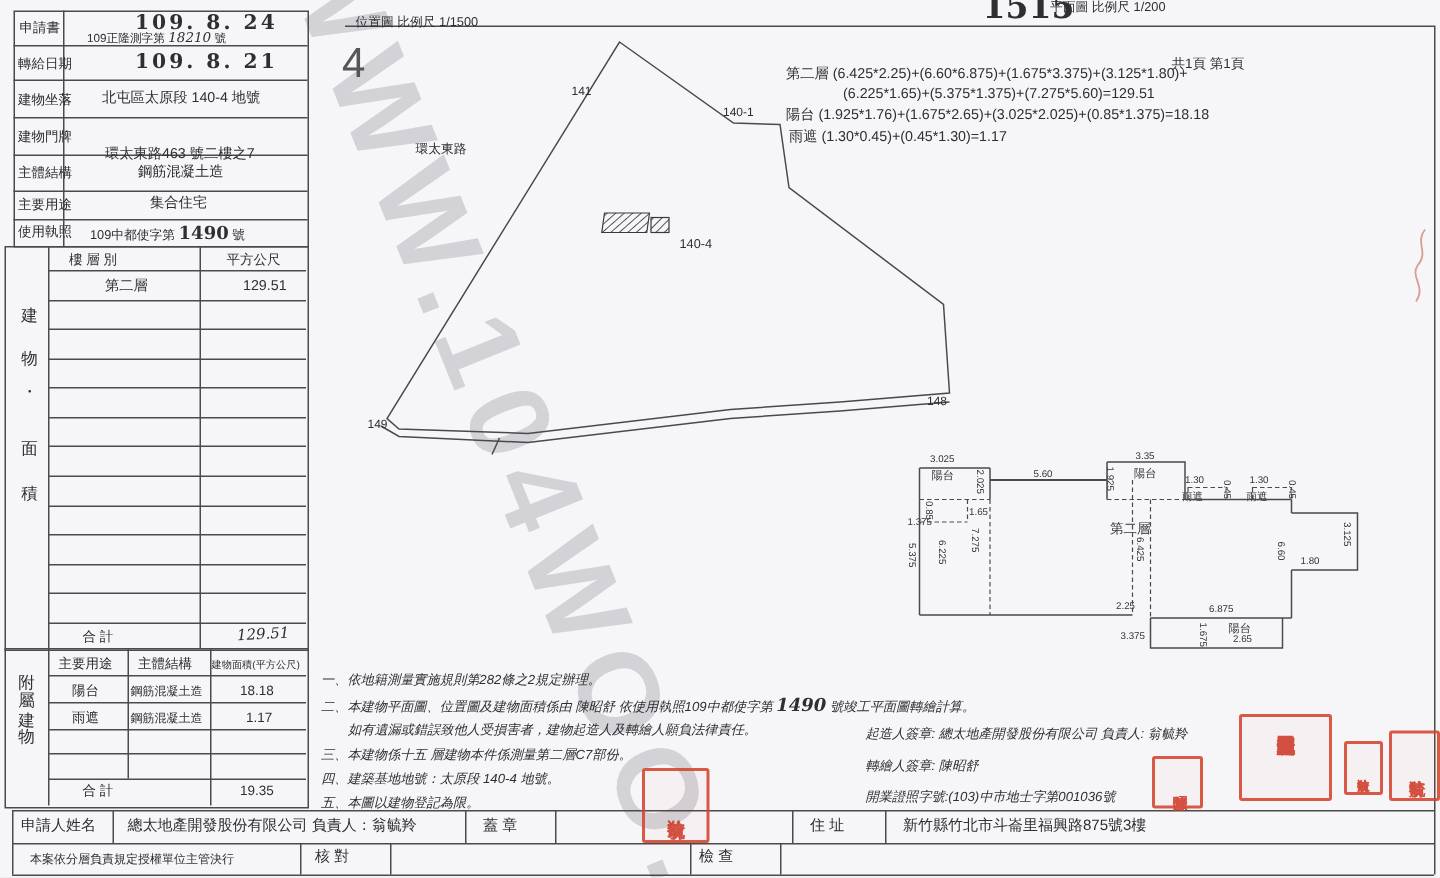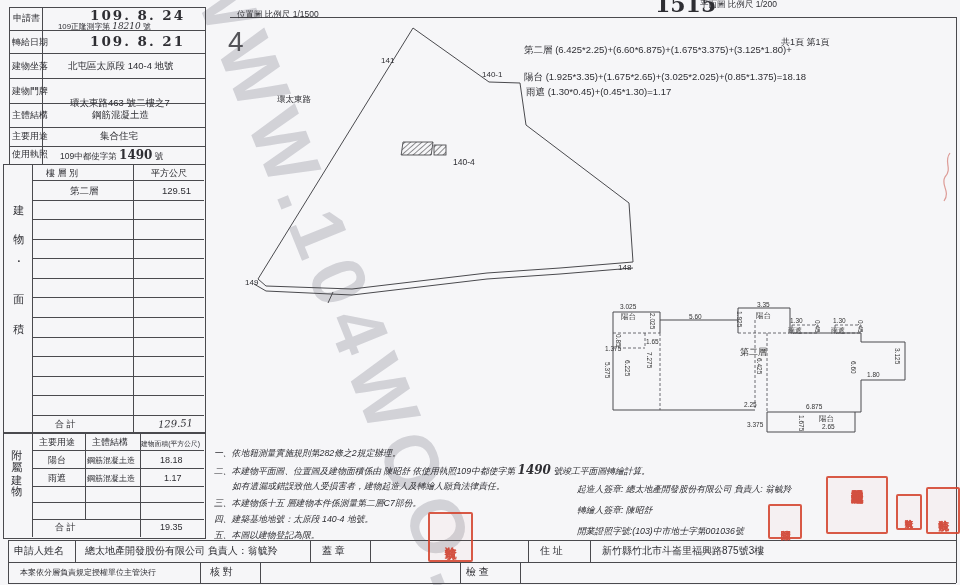--- a/index.html
+++ b/index.html
@@ -137,22 +137,23 @@
   <div class="t z2" style="left:356px;top:56px;font-size:8px;margin-left:25px;">141</div>
   <div class="t z2" style="left:482px;top:70px;font-size:8px;">140-1</div>
   <div class="t z2" style="left:277px;top:95px;font-size:8.5px;">環太東路</div>
   <div class="t z2" style="left:453px;top:158px;font-size:8.5px;">140-4</div>
   <div class="t z2" style="left:245px;top:278px;font-size:8px;">149</div>
   <div class="t z2" style="left:618px;top:263px;font-size:8px;">148</div>
 
   <div class="t z2" style="left:524px;top:45px;font-size:9.5px;">
     <span>第二層</span>&nbsp;<span>(6.425*2.25)+(6.60*6.875)+(1.675*3.375)+(3.125*1.80)+</span>
   </div>
+  <div class="t z2" style="left:562px;top:58px;font-size:9.5px;">(6.225*1.65)+(5.375*1.375)+(7.275*5.60)=129.51</div>
   <div class="t z2" style="left:524px;top:72px;font-size:9.5px;">
-    <span>陽台</span>&nbsp;<span>(1.925*3.35)+(1.675*2.65)+(3.025*2.025)+(0.85*1.375)=18.18</span>
+    <span>陽台</span>&nbsp;<span>(1.925*1.76)+(1.675*2.65)+(3.025*2.025)+(0.85*1.375)=18.18</span>
   </div>
   <div class="t z2" style="left:526px;top:87px;font-size:9.5px;">
     <span>雨遮</span>&nbsp;<span>(1.30*0.45)+(0.45*1.30)=1.17</span>
   </div>
 
   <div style="position:absolute;left:605px;top:300px;width:350px;height:140px;z-index:2;">
     <svg width="350" height="140" style="left:0;top:0;">
       <path d="M8,12 H55 M8,12 V33 M55,12 V33" fill="none" stroke="#4a4a4e" stroke-width="1"></path>
       <path d="M8,33 H55" fill="none" stroke="#4a4a4e" stroke-width="0.8" stroke-dasharray="3,2"></path>
       <path d="M8,33 V110 M8,110 H150" fill="none" stroke="#4a4a4e" stroke-width="1"></path>

